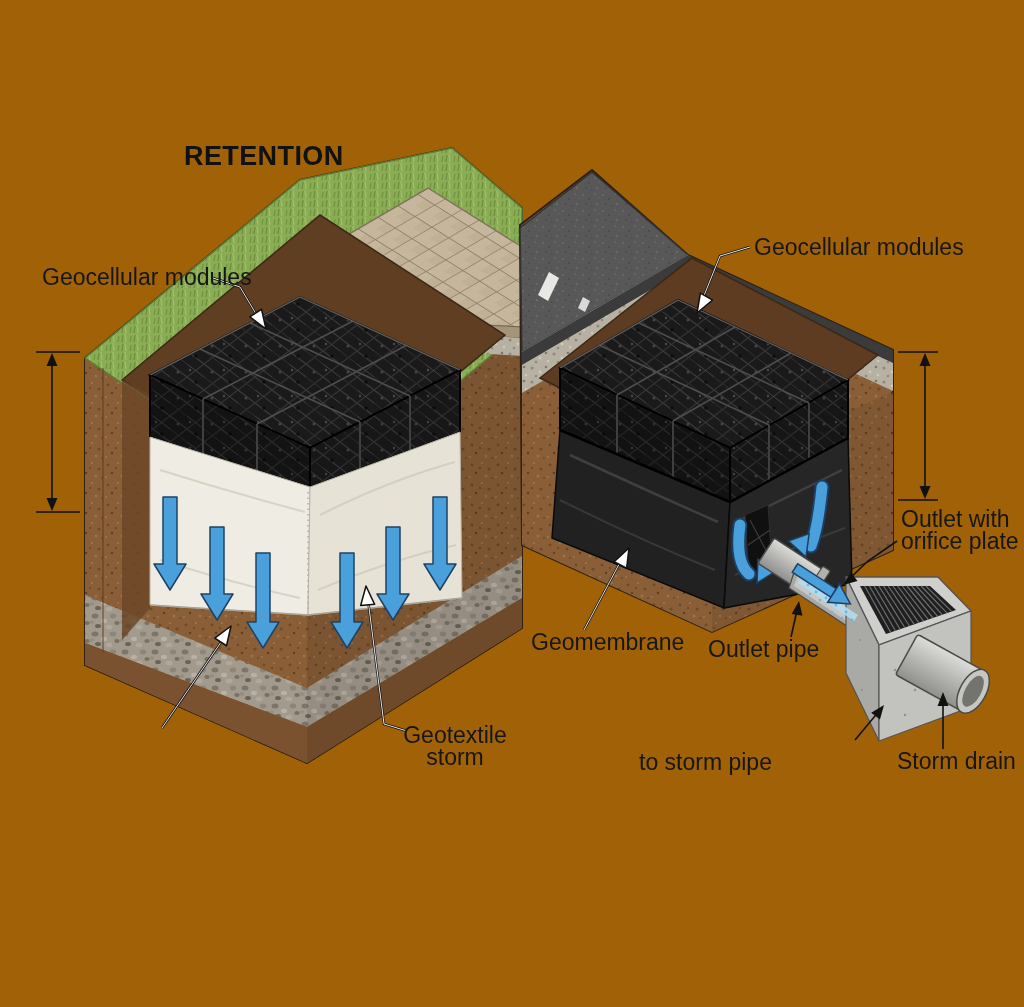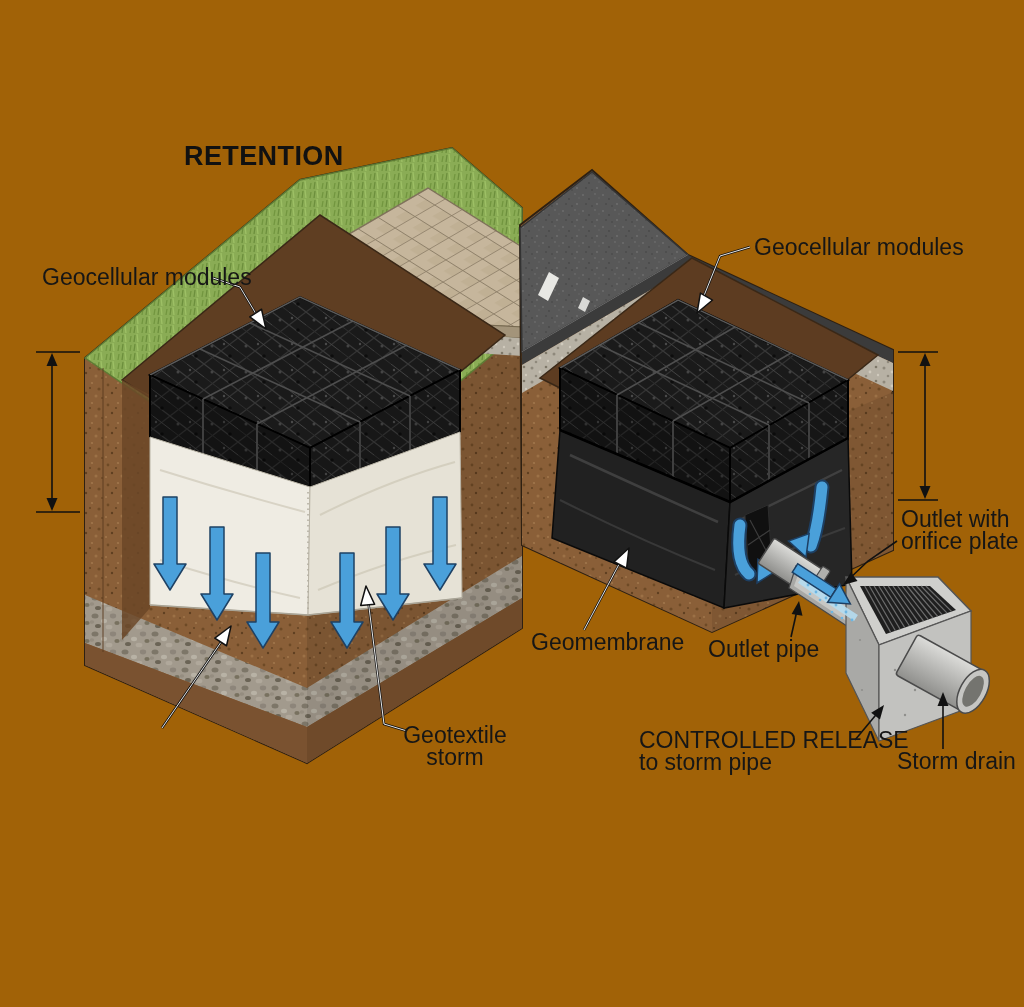--- a/index.html
+++ b/index.html
@@ -398,19 +398,19 @@
   <div class="lbl" style="left:901px;top:508px;">
     <span>Outlet with</span><br>
     <span>orifice plate</span>
   </div>
 
   <div class="lbl" style="left:531px;top:631px;">Geomembrane</div>
 
   <div class="lbl" style="left:708px;top:638px;">Outlet pipe</div>
 
   <div class="lbl" style="left:639px;top:729px;">
-    <span>CONTROLLED RELEASE</span><br>
+    <br>
     <span>to storm pipe</span>
   </div>
 
   <div class="lbl" style="left:897px;top:750px;">Storm drain</div>
 
 </div>
 
 </body></html>

